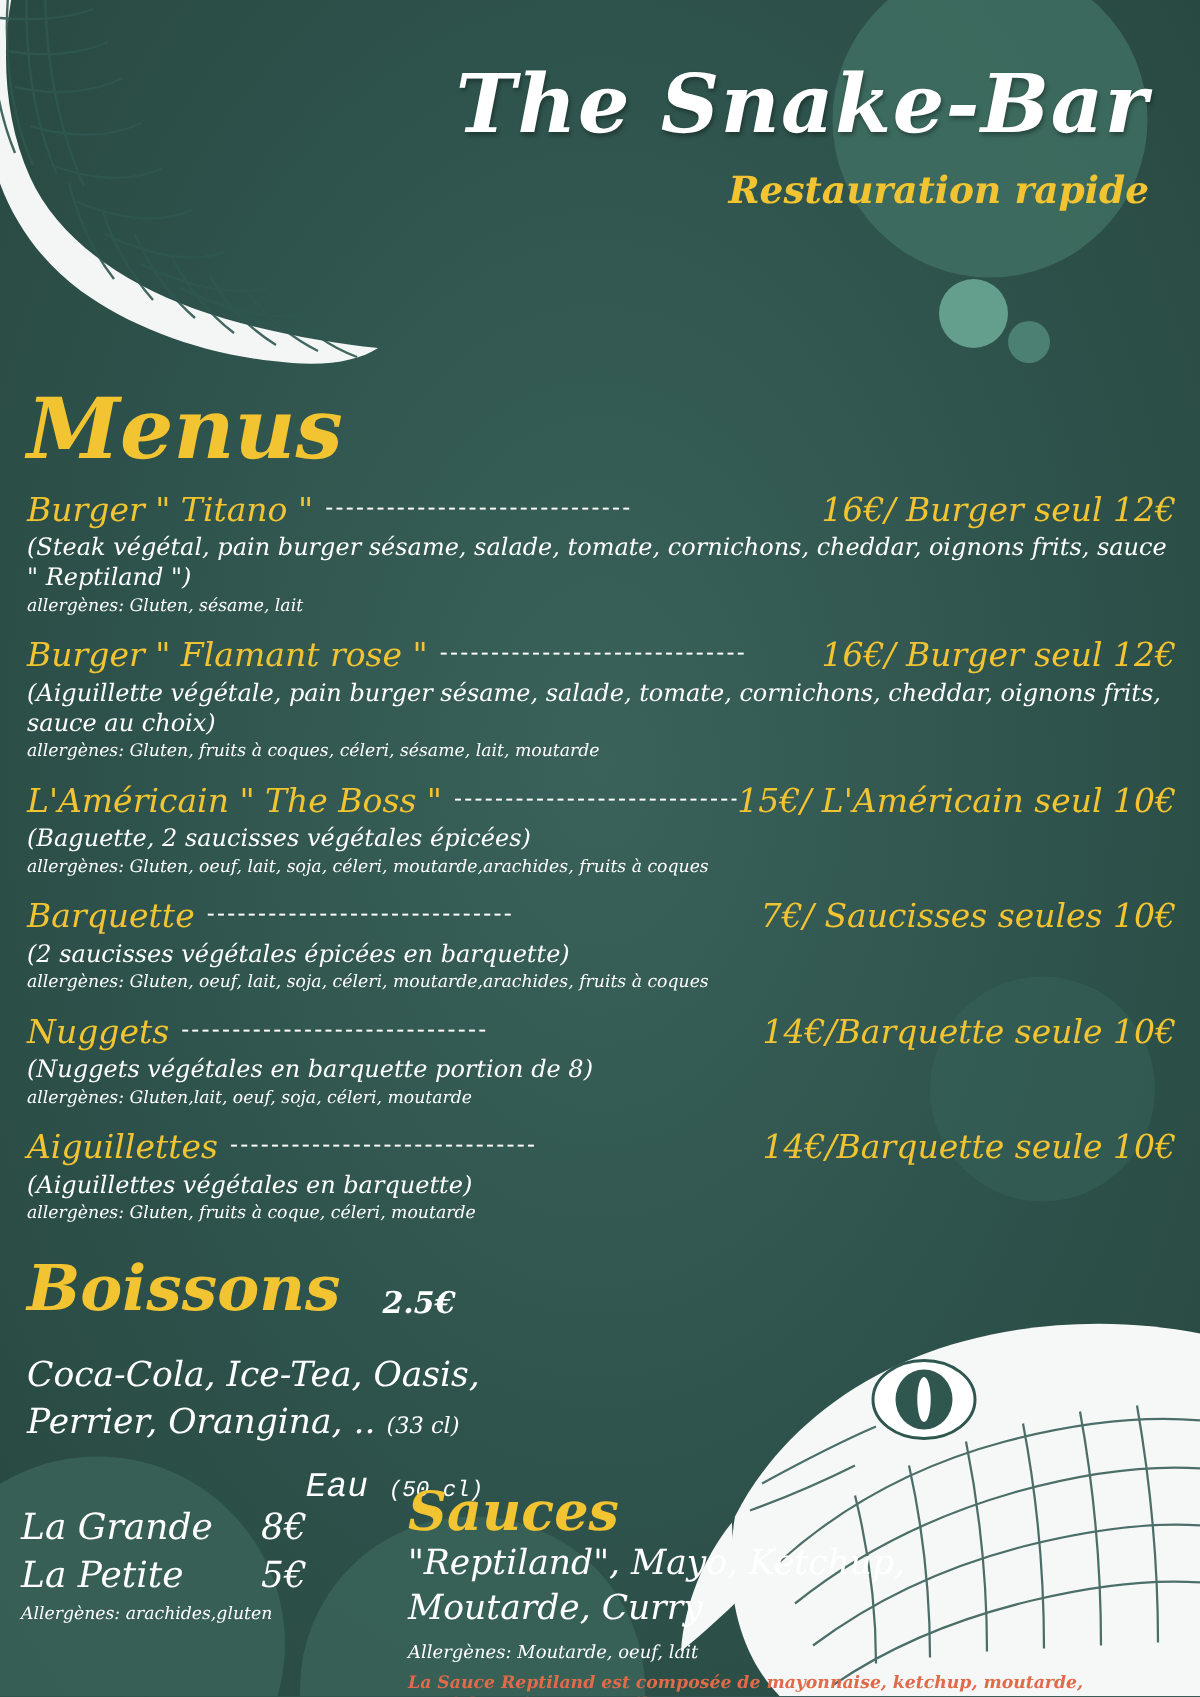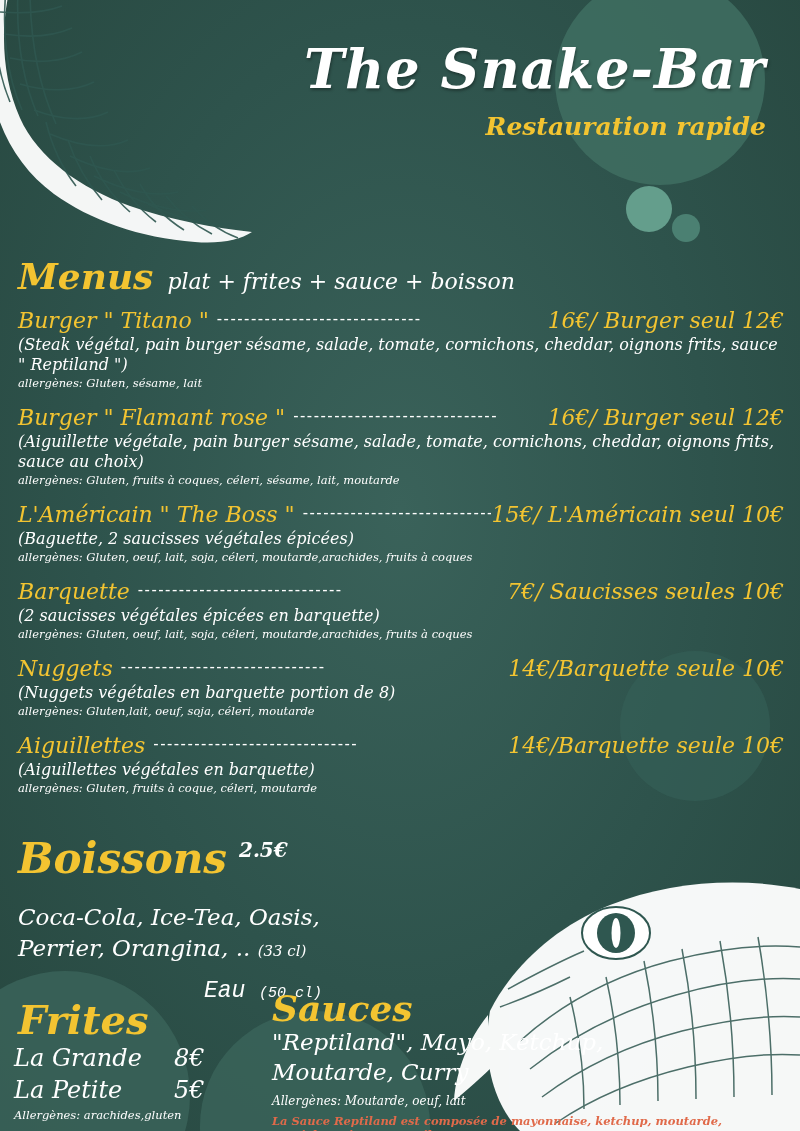--- a/index.html
+++ b/index.html
@@ -94,21 +94,21 @@
   }
   .sec-head {
     display: flex;
     align-items: baseline;
     gap: 14px;
   }
   .sec-title {
     font-family: "DejaVu Serif", serif;
     font-style: italic;
     font-weight: bold;
-    font-size: 36px;
+    font-size: 56px;
     color: #f3c431;
     line-height: 1;
   }
   .sec-sub {
     font-family: "DejaVu Serif", serif;
     font-style: italic;
     font-size: 22px;
     color: #ffffff;
   }
 
@@ -160,21 +160,21 @@
     margin-top: 1px;
   }
 
   
   .section-boissons {
     position: absolute;
     left: 18px;
     top: 838px;
     width: 420px;
   }
-  .bois-head { display: flex; align-items: flex-start; gap: 12px; }
+  .bois-head { display: flex; align-items: flex-end; gap: 28px; }
   .bois-title {
     font-family: "DejaVu Serif", serif;
     font-style: italic;
     font-weight: bold;
     font-size: 42px;
     color: #f3c431;
     line-height: 1;
   }
   .bois-price {
     font-family: "DejaVu Serif", serif;
@@ -358,21 +358,20 @@
   <div class="content">
 
     <div class="title-block">
       <div class="brand">The Snake-Bar</div>
       <div class="tagline">Restauration rapide</div>
     </div>
 
     <div class="section-menus">
       <div class="sec-head">
         <div class="sec-title">Menus</div>
-        <div class="sec-sub">plat + frites + sauce + boisson</div>
       </div>
 
       <div class="items">
 
         <div class="item">
           <div class="item-line">
             <span class="item-name">Burger " Titano "</span>
             <span class="dashes">------------------------------</span>
             <span class="item-price">16€/ Burger seul 12€</span>
           </div>
@@ -445,21 +444,20 @@
           <span class="small-vol">(33 cl)</span>
         </div>
       </div>
       <div class="eau-row">
         <span>Eau</span>
         <span class="small-vol">(50 cl)</span>
       </div>
     </div>
 
     <div class="section-frites">
-      <div class="fr-title">Frites</div>
       <div class="fr-row">
         <span class="fr-name">La Grande</span>
         <span class="fr-price">8€</span>
       </div>
       <div class="fr-row">
         <span class="fr-name">La Petite</span>
         <span class="fr-price">5€</span>
       </div>
       <div class="fr-allerg">Allergènes: arachides,gluten</div>
     </div>

